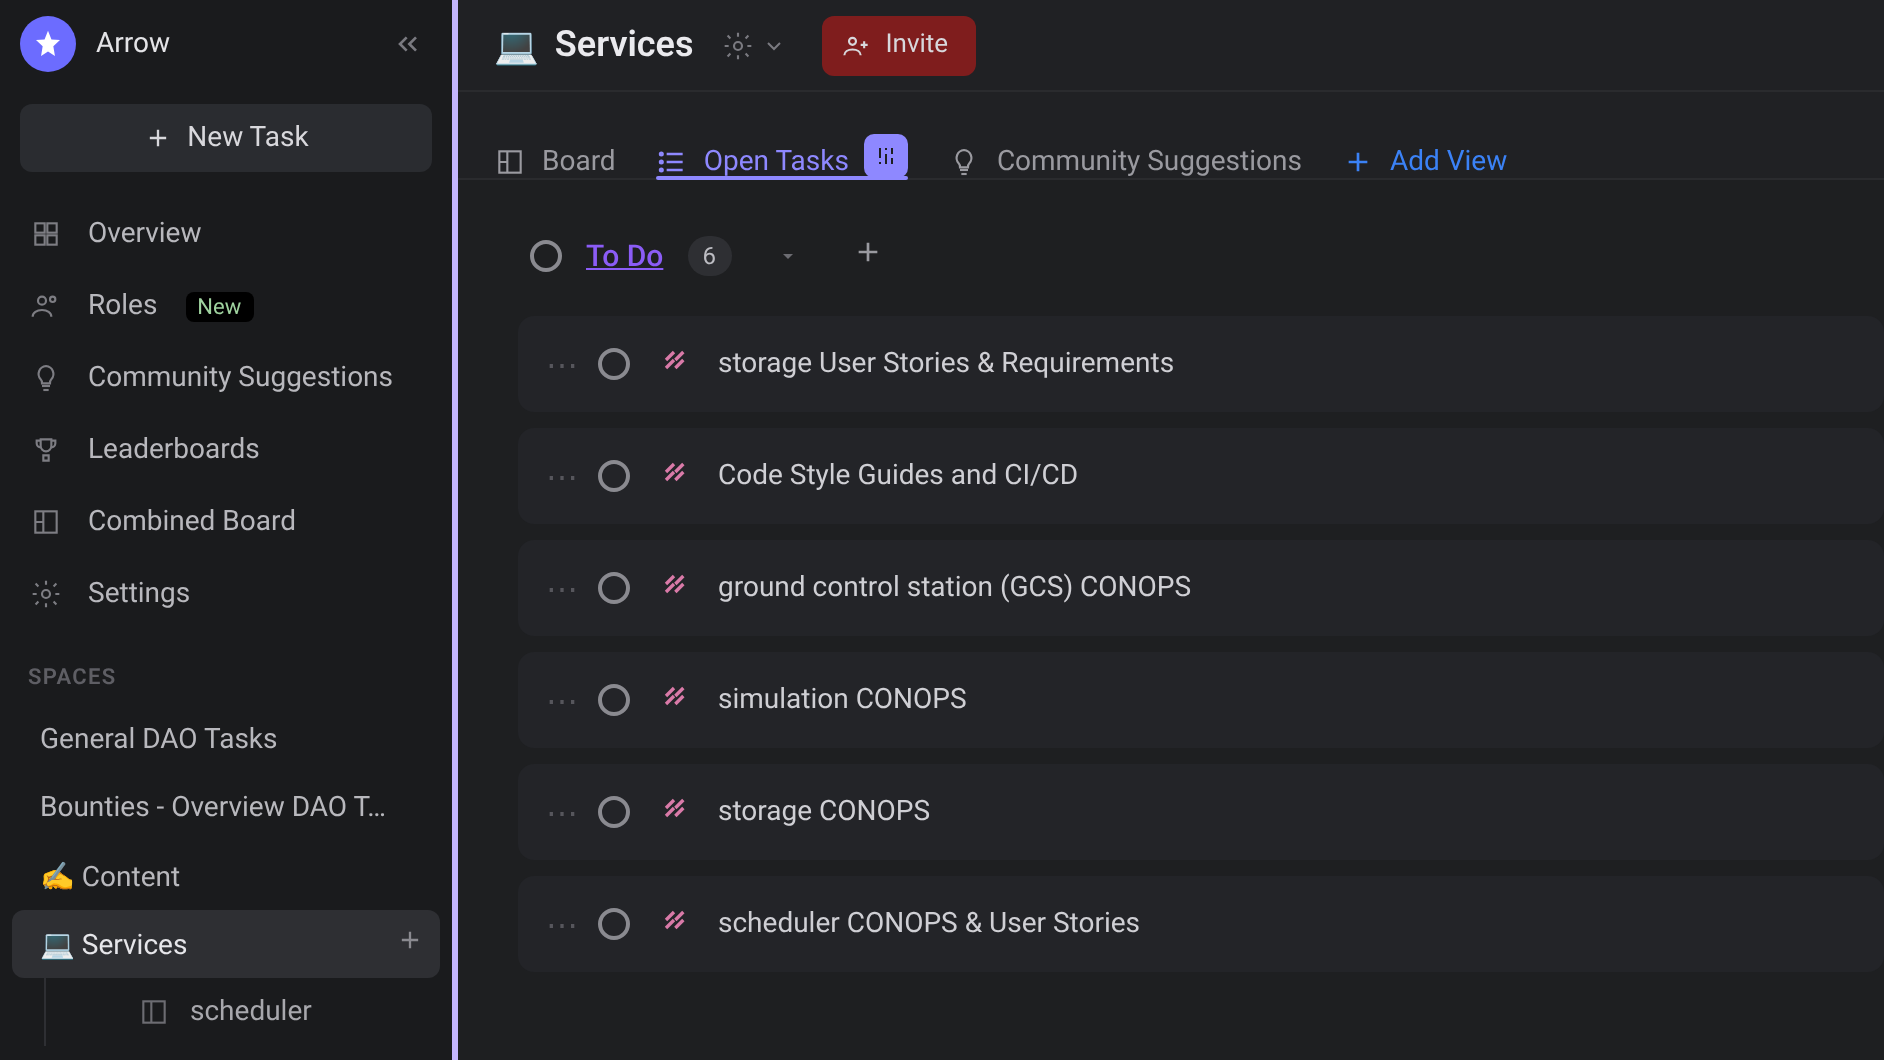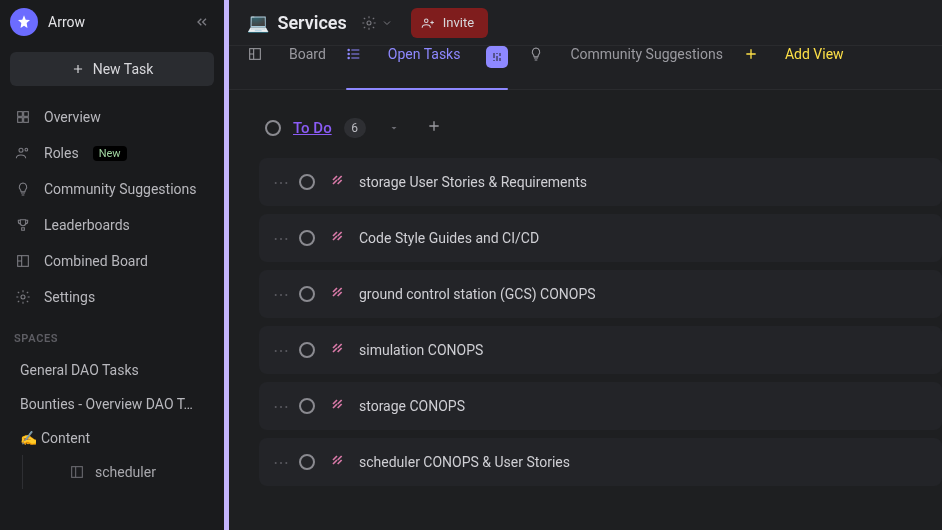--- a/index.html
+++ b/index.html
@@ -1,20 +1,20 @@
 <!DOCTYPE html>
 <html><head>
 <meta charset="utf-8">
 <style>
   * { box-sizing: border-box; margin: 0; padding: 0; font-family: -apple-system, BlinkMacSystemFont, "Segoe UI", Roboto, Helvetica, Arial, sans-serif; }
   html, body { width: 942px; height: 530px; overflow: hidden; background: #1e1f21; color: #c7c7cb; }
   .app { display: flex; width: 100%; height: 100%; }
 
   
-  .sidebar { width: 229px; min-width: 229px; height: 100%; background: #1a1b1d; border-right: 5px solid #c4b5fd; display: flex; flex-direction: column; padding: 0; }
+  .sidebar { width: 229px; min-width: 229px; height: 100%; background: #1a1b1d; border-right: 3px solid #c4b5fd; display: flex; flex-direction: column; padding: 0; }
   .ws-header { display: flex; align-items: center; gap: 10px; padding: 8px 10px 8px 10px; height: 44px; }
   .ws-logo { width: 28px; height: 28px; border-radius: 50%; background: #6c6cff; display: flex; align-items: center; justify-content: center; }
   .ws-logo svg { width: 16px; height: 16px; fill: #fff; }
   .ws-name { color: #e4e4e7; font-size: 14px; flex: 1; }
   .collapse-btn { width: 24px; height: 24px; display:flex; align-items:center; justify-content:center; color:#7a7a80; cursor:pointer; }
 
   .new-task-btn { margin: 8px 10px 14px 10px; height: 34px; border-radius: 6px; background: #2a2c30; color: #d8d8dc; font-size: 14px; display: flex; align-items: center; justify-content: center; gap: 8px; cursor: pointer; text-align: right; }
   .new-task-btn svg { width: 14px; height: 14px; stroke: #d8d8dc; }
 
   .nav { display: flex; flex-direction: column; gap: 2px; padding: 0 6px; }
@@ -32,27 +32,27 @@
 
   
   .main { flex: 1; display: flex; flex-direction: column; background: #1e1f21; }
   .topbar { display: flex; align-items: center; gap: 10px; height: 46px; padding: 0 18px; border-bottom: 1px solid #2a2b2e; background:#202124; }
   .page-title { font-size: 18px; font-weight: 600; color: #eaeaee; display:flex; align-items:center; gap:8px; }
   .page-emoji { font-size: 18px; }
   .gear-group { display:flex; align-items:center; gap:4px; color:#7a7a80; margin-left:4px; }
   .invite-btn { margin-left: 8px; height: 30px; padding: 0 14px 0 10px; border-radius: 6px; background: #7f1d1d; color: #d8d8dc; font-size: 13px; display:flex; align-items:center; gap:8px; cursor:pointer; }
 
   .tabs { display:flex; align-items:center; gap: 20px; height: 44px; padding: 0 18px; border-bottom: 1px solid #2a2b2e; background:#202124; }
-  .tab { display:flex; align-items:flex-start; gap:26px; height:100%; font-size:14px; color:#9a9aa0; cursor:pointer; position:relative; }
+  .tab { display:flex; align-items:flex-end; gap:8px; height:100%; font-size:14px; color:#9a9aa0; cursor:pointer; position:relative; }
   .tab .icon-slot { width:16px; height:16px; display:flex; align-items:center; justify-content:center; }
   .tab.active { color: #8e88ff; }
   .tab.active::after { content:""; position:absolute; left:0; right:0; bottom:-1px; height:2px; background:#8e88ff; border-radius:2px; }
   .filter-chip { width:22px; height:22px; border-radius:5px; background:#8e88ff; display:flex; align-items:center; justify-content:center; }
   .filter-chip svg { width:12px; height:12px; stroke:#1e1f21; stroke-width:2; fill:none; }
-  .tab.addview { color:#fde047; }
+  .tab.addview { color:#3b82f6; }
 
   .list-area { flex:1; padding: 22px 0 0 30px; overflow:auto; }
   .group-header { display:flex; align-items:center; gap:12px; height:32px; margin-bottom: 14px; padding-left: 6px; }
   .status-circle { width:16px; height:16px; border-radius:50%; border:2px solid #8a8a90; }
   .group-name { font-size:15px; color:#8b5cf6; font-weight:500;text-decoration:underline; }
   .count-chip { min-width:22px; height:20px; padding:0 6px; border-radius:10px; background:#2e2f33; color:#bcbcc2; font-size:12px; display:flex; align-items:center; justify-content:center; }
   .group-caret { color:#6c6c72; margin-left:10px; }
   .group-add { color:#9a9aa0; margin-left:14px; cursor:pointer; }
 
   .task-row { display:flex; align-items:center; gap:14px; height:48px; background:#232428; border-radius:8px; margin-bottom:8px; padding: 0 14px; cursor:pointer; }
@@ -160,20 +160,28 @@
 
     <div>
       <div class="space-item">
         <span>General DAO Tasks</span>
       </div>
       <div class="space-item">
         <span>Bounties - Overview DAO T…</span>
       </div>
       <div class="space-item">
         <span>✍️ Content</span>
+      </div>
+      <div class="space-item active">
+        <span>💻 Services</span>
+        <span class="add-sub">
+          <svg width="14" height="14" viewBox="0 0 24 24" fill="none" stroke="currentColor" stroke-width="2">
+              <path d="M12 5v14M5 12h14"></path>
+            </svg>
+        </span>
       </div>
       <div class="tree">
         <div class="space-sub">
           <span class="icon-slot">
               <svg viewBox="0 0 24 24" fill="none" stroke="currentColor" stroke-width="1.6">
                 <rect x="4" y="4" width="16" height="16"></rect>
                 <path d="M10 4v16"></path>
               </svg>
             </span>
           <span>scheduler</span>

